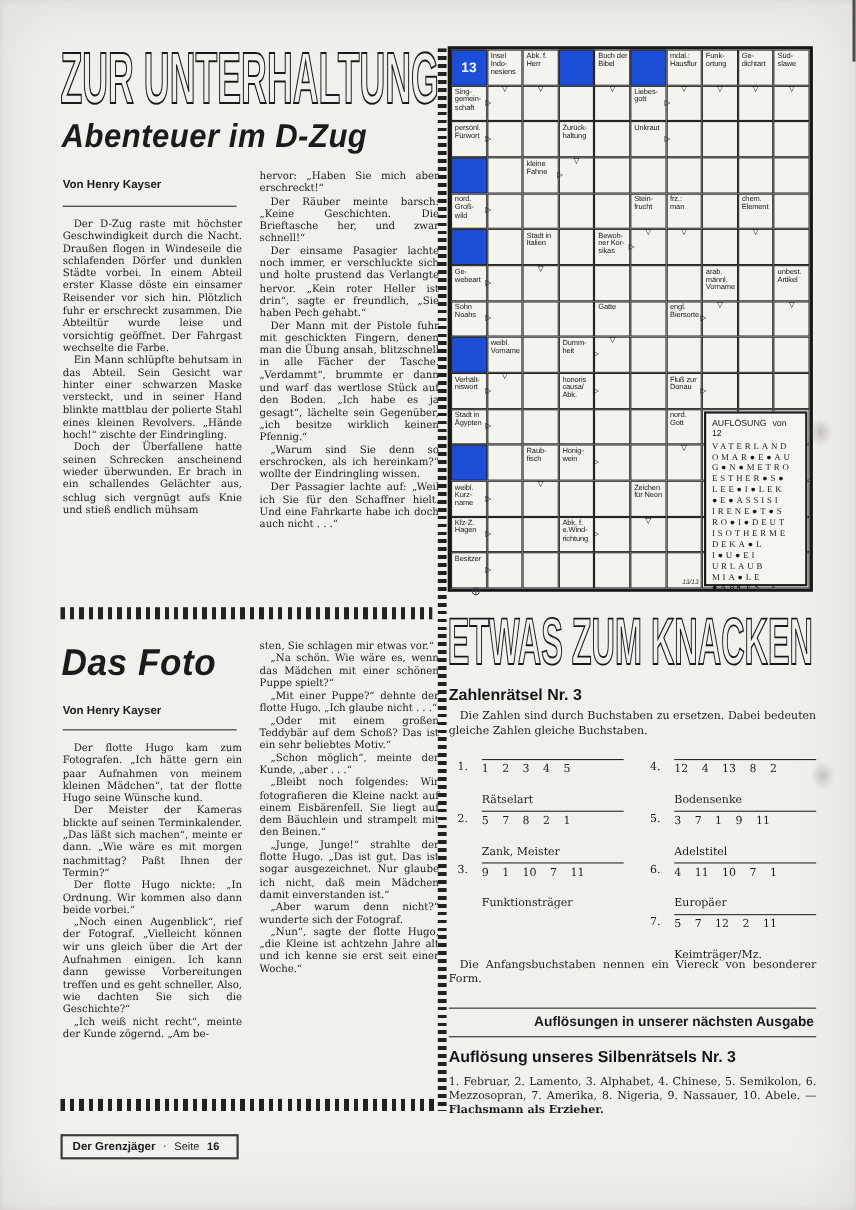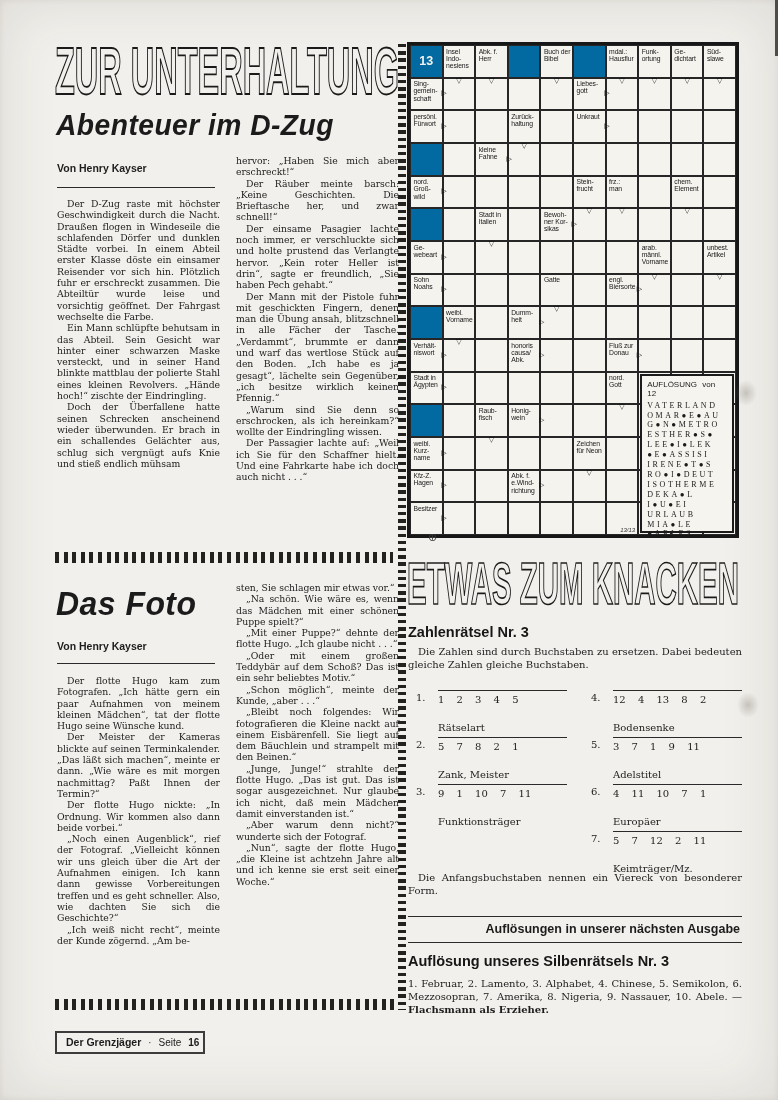--- a/index.html
+++ b/index.html
@@ -36,21 +36,21 @@
     background:repeating-linear-gradient(to bottom,#23221f 0 3.4px,rgba(0,0,0,0) 3.4px 7.2px);}
   .comb-h{position:absolute;height:11px;
     background:repeating-linear-gradient(to right,#23221f 0 4px,rgba(0,0,0,0) 4px 8.6px);}
   .ch1{left:55px;top:552px;width:338px;}
   .ch2{left:55px;top:999px;width:342px;}
   
   .xw{position:absolute;left:407px;top:42px;width:332px;height:496px;
     border:3px solid #171717;box-sizing:border-box;background:#f5f3ee;
     display:grid;grid-template-columns:repeat(10,1fr);grid-template-rows:repeat(15,1fr);}
   .xc{position:relative;border:1px solid #262626;box-sizing:border-box;}
-  .xb{background:#0369a1;}
+  .xb{background:#1d4ed8;}
   .xe,.xcl{background:#f5f3ee;}
   .xt{display:block;font-family:"Liberation Sans",sans-serif;font-size:6.8px;
     line-height:7.3px;padding:1.5px 1px 0 2.5px;white-space:pre-line;letter-spacing:-.1px;color:#181818;}
   .xnum{display:flex;align-items:center;justify-content:center;height:100%;
     color:#f4f2ee;font-family:"Liberation Sans",sans-serif;font-weight:bold;font-size:12.5px;}
   .ar{position:absolute;right:-5px;top:38%;font-size:7px;z-index:4;color:#111;
     font-family:"DejaVu Sans",sans-serif;line-height:7px;}
   .ad{position:absolute;top:-1px;left:50%;transform:translateX(-50%);font-size:7px;z-index:4;color:#111;
     font-family:"DejaVu Sans",sans-serif;line-height:7px;}
   .xmark{position:absolute;bottom:1px;right:2px;font-size:6px;font-style:italic;color:#333;
@@ -79,21 +79,21 @@
   .pz-no{width:13px;font-size:10px;padding-top:2px;}
   .pz-body{flex:1;}
   .pz-digits{display:block;border-top:1px solid #2a2a2a;padding-top:2.5px;
     font-size:10px;word-spacing:9px;}
   .pz-label{display:block;font-size:10px;margin-top:17px;}
   .band{position:absolute;left:408px;top:916px;width:334px;border-top:1.5px solid #2b2b2b;
     border-bottom:1.5px solid #2b2b2b;padding:5px 2px 6px;box-sizing:border-box;
     text-align:right;font-family:"Liberation Sans",sans-serif;font-weight:bold;font-size:12.5px;}
   
   .footer{position:absolute;left:55px;top:1031px;border:2px solid #3c3c3c;
-    padding:3px 4px 4px 9px;display:inline-flex;align-items:baseline;gap:7px;background:#f2f0ec;}
+    padding:3px 16px 4px 9px;display:inline-flex;align-items:baseline;gap:7px;background:#f2f0ec;}
   .footer .pub{font-family:"Liberation Sans",sans-serif;font-weight:bold;font-size:10.5px;}
   .footer .sep{font-size:10px;color:#333;}
   .footer .seite{font-family:"Liberation Sans",sans-serif;font-size:10px;}
   .footer .pno{font-family:"Liberation Sans",sans-serif;font-weight:bold;font-size:10px;}
   
   .edge-sliver{position:absolute;right:0;top:0;width:3px;height:56px;background:#2a2823;opacity:.8;}
   .smudge{position:absolute;width:22px;height:26px;border-radius:50%;
     background:radial-gradient(closest-side,rgba(120,115,105,.35),rgba(120,115,105,0));}
   .sm1{left:735px;top:380px;}
   .sm2{left:737px;top:692px;}

